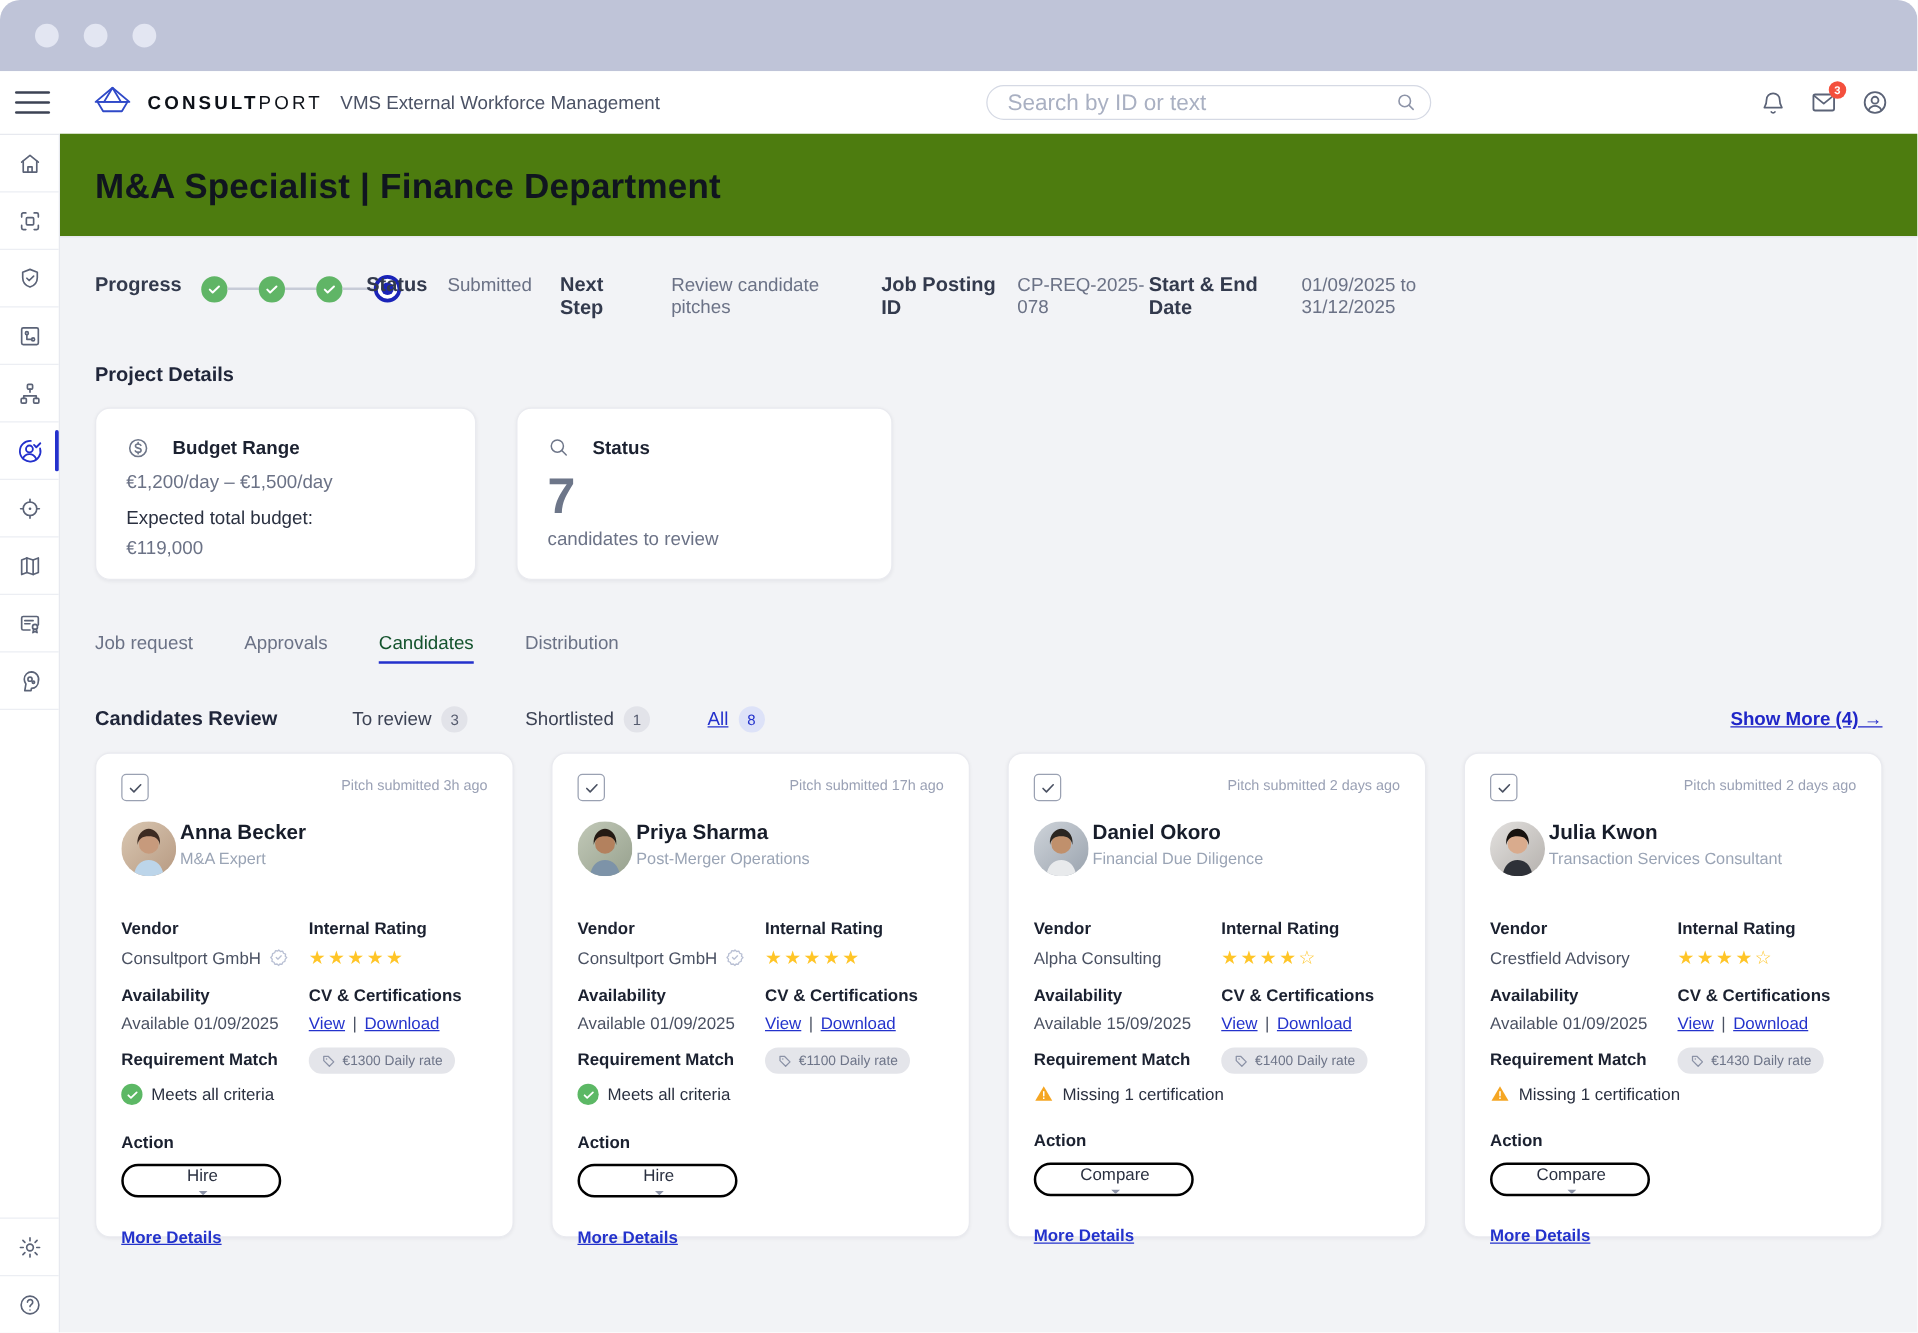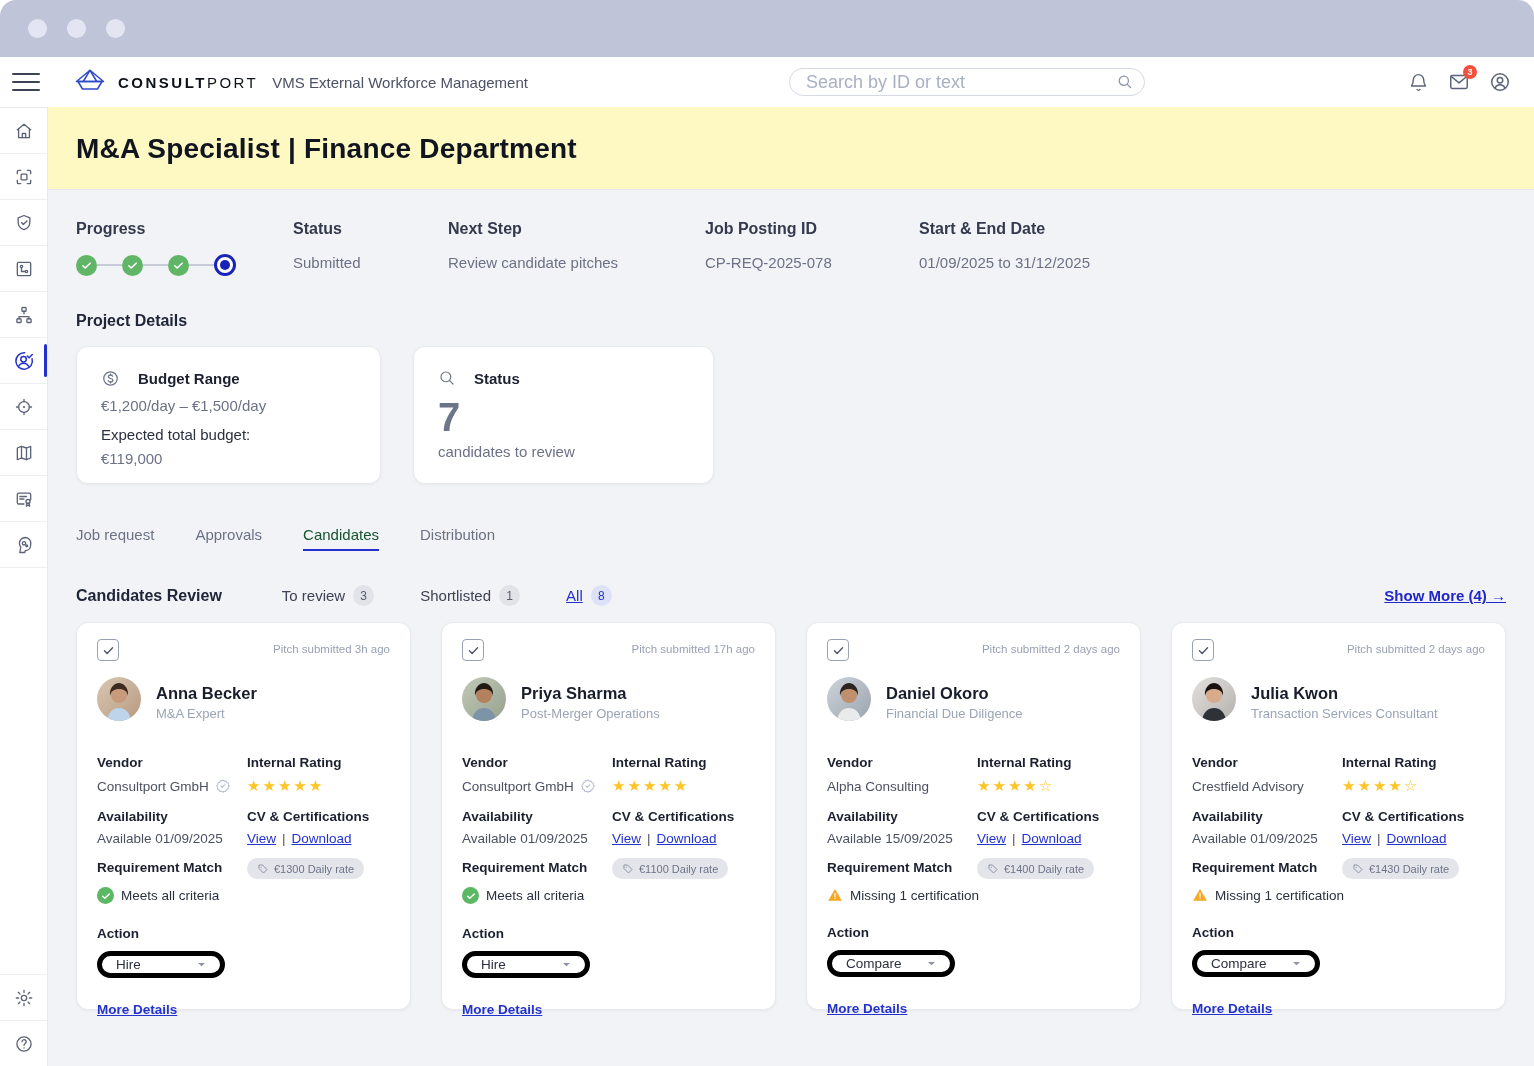--- a/index.html
+++ b/index.html
@@ -30,27 +30,27 @@
   
   .app-body { flex:1; display:flex; min-height:0; }
   .sidebar { width:48px; border-right:1px solid #e7e9ef; border-top:1px solid #e7e9ef; display:flex; flex-direction:column; flex:0 0 auto; }
   .side-item { height:46px; display:flex; align-items:center; justify-content:center; color:#5b6377; border-bottom:1px solid #eceef3; cursor:pointer; position:relative; }
   .side-item.active { color:#2330cc; }
   .side-item.active::after { content:""; position:absolute; right:0; top:6px; bottom:6px; width:3px; background:#2330cc; border-radius:2px; }
   .side-spacer { flex:1; }
   .side-bottom .side-item { border-top:1px solid #eceef3; border-bottom:none; }
 
   .main { flex:1; display:flex; flex-direction:column; min-width:0; }
-  .title-block { background:#fef9c3; padding:26px 36px 24px 28px; }
+  .title-block { background:#4d7c0f; padding:26px 36px 24px 28px; }
   .page-title { font-size:28px; font-weight:700; color:#10151f; letter-spacing:.2px; }
   .content { flex:1; background:#f2f3f6; border-top:1px solid #e6e8ee; padding:30px 28px 0 28px; overflow:hidden; }
 
   
   .summary { display:flex; }
-  .sum-col { display:flex; flex-direction:column; gap:16px; }
+  .sum-col { display:flex; gap:16px; }
   .sum-col .lbl { font-size:16px; font-weight:700; color:#333a4d; }
   .sum-col .val { font-size:15px; color:#6b7286; }
   .c-progress{width:217px;} .c-status{width:155px;} .c-next{width:257px;} .c-jobid{width:214px;} .c-dates{width:266px;} .c-duration{flex:1;}
   .steps { display:flex; align-items:center; height:22px; }
   .step-done { width:21px; height:21px; border-radius:50%; background:#60b566; display:flex; align-items:center; justify-content:center; color:#fff; flex:0 0 auto; }
   .step-line { width:25px; height:2px; background:#c7cbd7; flex:0 0 auto; }
   .step-current { width:22px; height:22px; border-radius:50%; border:3px solid #1a23b8; background:#fff; display:flex; align-items:center; justify-content:center; flex:0 0 auto; }
   .step-current i { width:10px; height:10px; border-radius:50%; background:#1a23b8; }
 
   
@@ -81,39 +81,39 @@
   .filter.active .flabel { text-decoration:underline; }
   .filter.active .fbadge { background:#dde2f8; color:#2433cc; }
   .show-more { margin-left:auto; font-size:15px; font-weight:700; color:#2026c8; text-decoration:underline; cursor:pointer; }
 
   
   .cards { display:grid; grid-template-columns:repeat(4,1fr); gap:30px; margin-top:16px; }
   .ccard { background:#fff; border:1px solid #e9eaef; border-radius:12px; box-shadow:0 1px 3px rgba(20,25,45,.05); height:388px; padding:16px 20px; position:relative; }
   .ccard-top { display:flex; align-items:flex-start; justify-content:space-between; }
   .cbox { width:22px; height:22px; border:1px solid #9aa1b2; border-radius:4px; display:flex; align-items:center; justify-content:center; color:#4a5162; cursor:pointer; background:#fff; }
   .pitch { font-size:11.5px; color:#9aa1b5; margin-top:4px; }
-  .person { display:flex; align-items:flex-end; gap:15px; margin-top:16px; }
+  .person { display:flex; align-items:flex-start; gap:3px; margin-top:16px; }
   .avatar { width:44px; height:44px; border-radius:50%; overflow:hidden; flex:0 0 auto; }
   .pname { font-size:16.5px; font-weight:700; color:#171d2a; }
   .prole { font-size:13px; color:#9aa4b5; margin-top:3px; }
   .fields { display:grid; grid-template-columns:150px 1fr; margin-top:20px; row-gap:0; }
   .f-lbl { font-size:13.5px; font-weight:700; color:#1b2130; padding-top:14px; }
   .f-val { font-size:13.5px; color:#4a5162; padding-top:7px; display:flex; align-items:center; gap:6px; }
   .stars { color:#ffc527; font-size:15px; letter-spacing:2px; }
   .seal { color:#b9c0d4; display:flex; }
   .linkish { color:#2433cc; text-decoration:underline; cursor:pointer; }
   .sep { color:#4a5162; text-decoration:none; }
   .rate-wrap { display:flex; justify-content:flex-start; padding-top:12px; }
   .rate-pill { display:inline-flex; align-items:center; gap:5px; background:#e4e5ea; border-radius:11px; height:21px; padding:0 10px; font-size:11px; color:#6d7488; white-space:nowrap; }
   .rate-pill .ic { color:#8b92a6; display:flex; }
   .match-line { grid-column:1 / 3; display:flex; align-items:center; gap:7px; font-size:13.5px; color:#2a3040; padding-top:8px;text-align:center; }
   .ok-ic { width:17px; height:17px; border-radius:50%; background:#5cb865; color:#fff; display:flex; align-items:center; justify-content:center; flex:0 0 auto; }
   .warn-ic { color:#f5a623; display:flex; flex:0 0 auto; }
   .action-lbl { font-size:13.5px; font-weight:700; color:#1b2130; margin-top:22px; }
-  .select { width:128px; height:27px; border:5px solid #000000; border-radius:14px; background:#fff; display:flex; align-items:center; justify-content:space-between; padding:0 12px 0 14px; font-size:13.5px; color:#2a3040; margin-top:10px; cursor:pointer; }
+  .select { width:128px; height:27px; border:2px solid #000000; border-radius:14px; background:#fff; display:flex; align-items:center; justify-content:space-between; padding:0 12px 0 14px; font-size:13.5px; color:#2a3040; margin-top:10px; cursor:pointer;flex-direction:column; }
   .select .chev { color:#8d94a8; display:flex; }
   .more { display:inline-block; font-size:13.5px; font-weight:700; color:#2433cc; text-decoration:underline; margin-top:24px; cursor:pointer; }
 
   
   .av svg { display:block; }
 </style>
 </head>
 <body>
 
 <div class="window">

